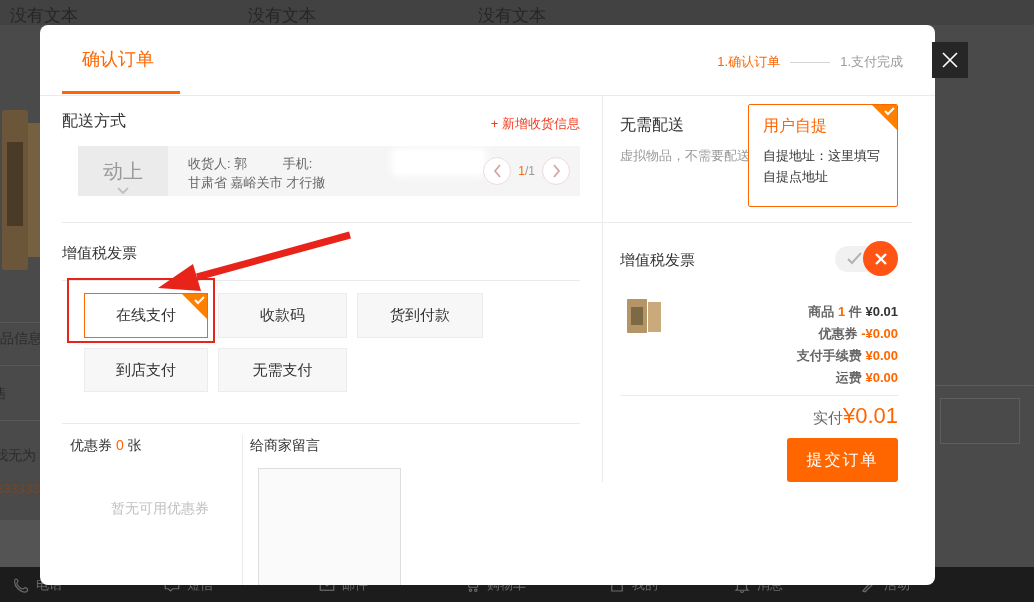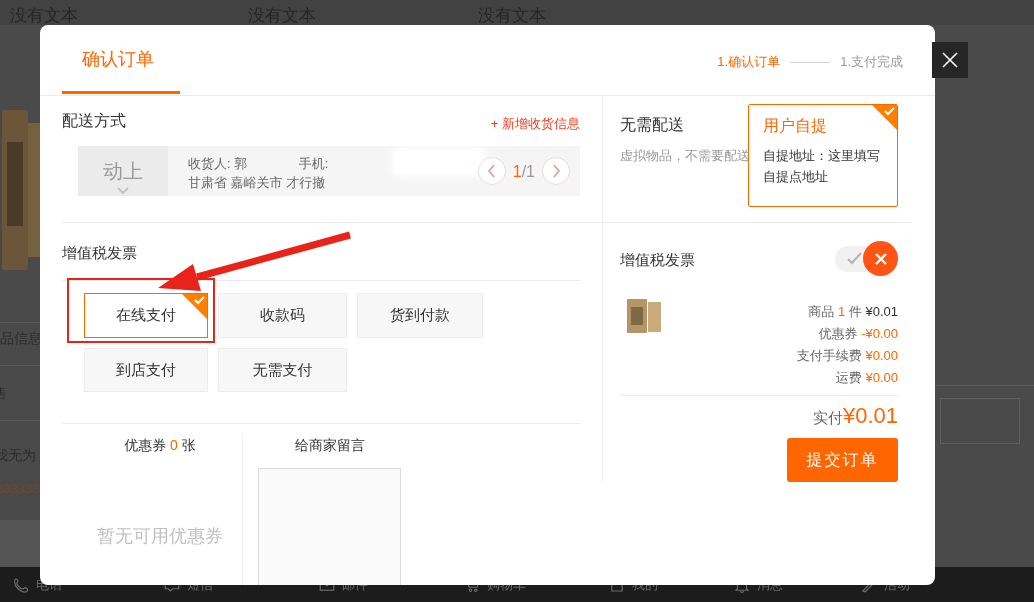--- a/index.html
+++ b/index.html
@@ -50,57 +50,57 @@
   .addr-tab { position:relative; width:90px; height:50px; background:#ebebeb;
     display:flex; align-items:center; justify-content:center; color:#999; font-size:20px; cursor:pointer; }
   .addr-tab svg { position:absolute; left:50%; bottom:2px; transform:translateX(-50%); stroke:#c2c2c2; fill:none; stroke-width:2; }
   .addr-info { position:relative; flex:1; padding:8px 0 0 20px; font-size:13px; color:#666; line-height:19px; }
   .phone-blur { position:absolute; left:227px; top:5px; width:88px; height:22px; background:#fff;
     border-radius:3px; box-shadow:0 0 8px 4px rgba(255,255,255,.95); }
   .pager { position:absolute; right:10px; top:11px; display:flex; align-items:center; gap:7px; }
   .pager-btn { width:28px; height:28px; border:1px solid #f0dada; border-radius:50%; background:#fff;
     display:flex; align-items:center; justify-content:center; cursor:pointer; }
   .pager-btn svg { stroke:#d8a3a3; fill:none; stroke-width:1.8; }
-  .pager-text { font-size:16px; }
+  .pager-text { font-size:12px; }
   .pager-text .cur { color:#ff6600; } .pager-text .tot { color:#999; }
 
   
   .nodeliv-title { left:580px; top:90px; }
   .nodeliv-desc { left:580px; top:120px; width:134px; font-size:13px; color:#9b9b9b; line-height:21px; }
   .pickup-card { left:708px; top:79px; width:150px; height:103px; border:1px solid #ff6600;
     border-radius:2px; background:#fff; cursor:pointer; overflow:hidden; }
   .pickup-title { position:absolute; left:14px; top:11px; font-size:16px; color:#ff6600; }
   .pickup-desc { position:absolute; left:14px; top:40px; width:122px; font-size:13px; color:#333; line-height:21px; }
   .corner-badge { position:absolute; right:0; top:0; width:0; height:0;
     border-top:25px solid #ff8000; border-left:25px solid transparent; }
   .corner-badge svg { position:absolute; right:2px; top:-23px; stroke:#fff; fill:none; stroke-width:2; }
 
   
   .pay-btn { position:absolute; height:45px; background:#f7f7f7; border:1px solid #ececec;
     display:flex; align-items:center; justify-content:center; font-size:15px; color:#333; cursor:pointer; }
   .pay-btn.sel { background:#fff; border:1px solid #ff6600; }
 
   
-  .center-head { font-size:14px; color:#333; text-align:center; }
+  .center-head { font-size:14px; color:#333; text-align:left; }
   .coupon-zero { color:#ff6600; }
-  .coupon-empty { left:30px; top:475px; width:180px; text-align:center; font-size:18px; color:#c0c0c0;margin-top:24px; }
+  .coupon-empty { left:30px; top:475px; width:180px; text-align:center; font-size:14px; color:#c0c0c0; }
   .msg-area { left:218px; top:443px; width:143px; height:130px; background:#fafafa; border:1px solid #ddd; resize:none; }
 
   
   .inv-title { left:580px; top:226px; font-size:15px; color:#333; }
   .toggle-pill { left:795px; top:221px; width:60px; height:26px; border-radius:13px; background:#f1f1f1; }
   .toggle-pill svg { position:absolute; left:12px; top:6px; stroke:#b3b3b3; fill:none; stroke-width:2; }
   .toggle-x { left:823px; top:216px; width:35px; height:35px; border-radius:50%; background:#ff5414;
     display:flex; align-items:center; justify-content:center; cursor:pointer; }
   .toggle-x svg { stroke:#fff; fill:none; stroke-width:2.4; }
   .thumb { left:585px; top:272px; width:38px; height:38px; overflow:hidden; }
   .thumb .a { position:absolute; left:2px; top:2px; width:20px; height:34px; background:#b59467; border-radius:1px; }
   .thumb .a i { position:absolute; left:4px; top:8px; width:12px; height:18px; background:#7c6a44; display:block; }
   .thumb .b { position:absolute; left:23px; top:5px; width:13px; height:30px; background:#caa97a; }
-  .fees { left:580px; top:276px; width:278px; text-align:right; font-size:13px; line-height:22px; color:#666; }
+  .fees { left:580px; top:276px; width:278px; text-align:right; font-size:13px; line-height:22px; color:#666;font-weight:bold; }
   .fees .amt { color:#ff6600; }
   .fees .dark { color:#333; }
   .fees .cnt { color:#ff6600; }
   .total-line { left:580px; top:378px; width:278px; text-align:right; }
   .total-label { font-size:15px; color:#666; }
   .total-amt { font-size:22px; color:#ff6600; }
   .submit-btn { left:747px; top:413px; width:111px; height:44px; background:#ff6600; border:none;
     color:#fff; font-size:16px; letter-spacing:2px; border-radius:3px; cursor:pointer;
     font-family:"Liberation Sans","DejaVu Sans",sans-serif; }
 
@@ -208,21 +208,21 @@
   <div class="abs addr-card">
     <div class="addr-tab">
       <span>动上</span>
       <svg width="12" height="7" viewBox="0 0 12 7">
           <polyline points="1,1 6,6 11,1"></polyline>
         </svg>
     </div>
     <div class="addr-info">
       <div>
         <span>收货人: 郭</span>
-        <span style="margin-left:48px">手机:</span>
+        <span style="margin-left:32px">手机:</span>
       </div>
       <div>甘肃省 嘉峪关市 才行撤</div>
       <div class="phone-blur"></div>
       <div class="pager">
         <div class="pager-btn">
           <svg width="9" height="14" viewBox="0 0 9 14">
               <polyline points="7,1 2,7 7,13"></polyline>
             </svg>
         </div>
         <div class="pager-text">

